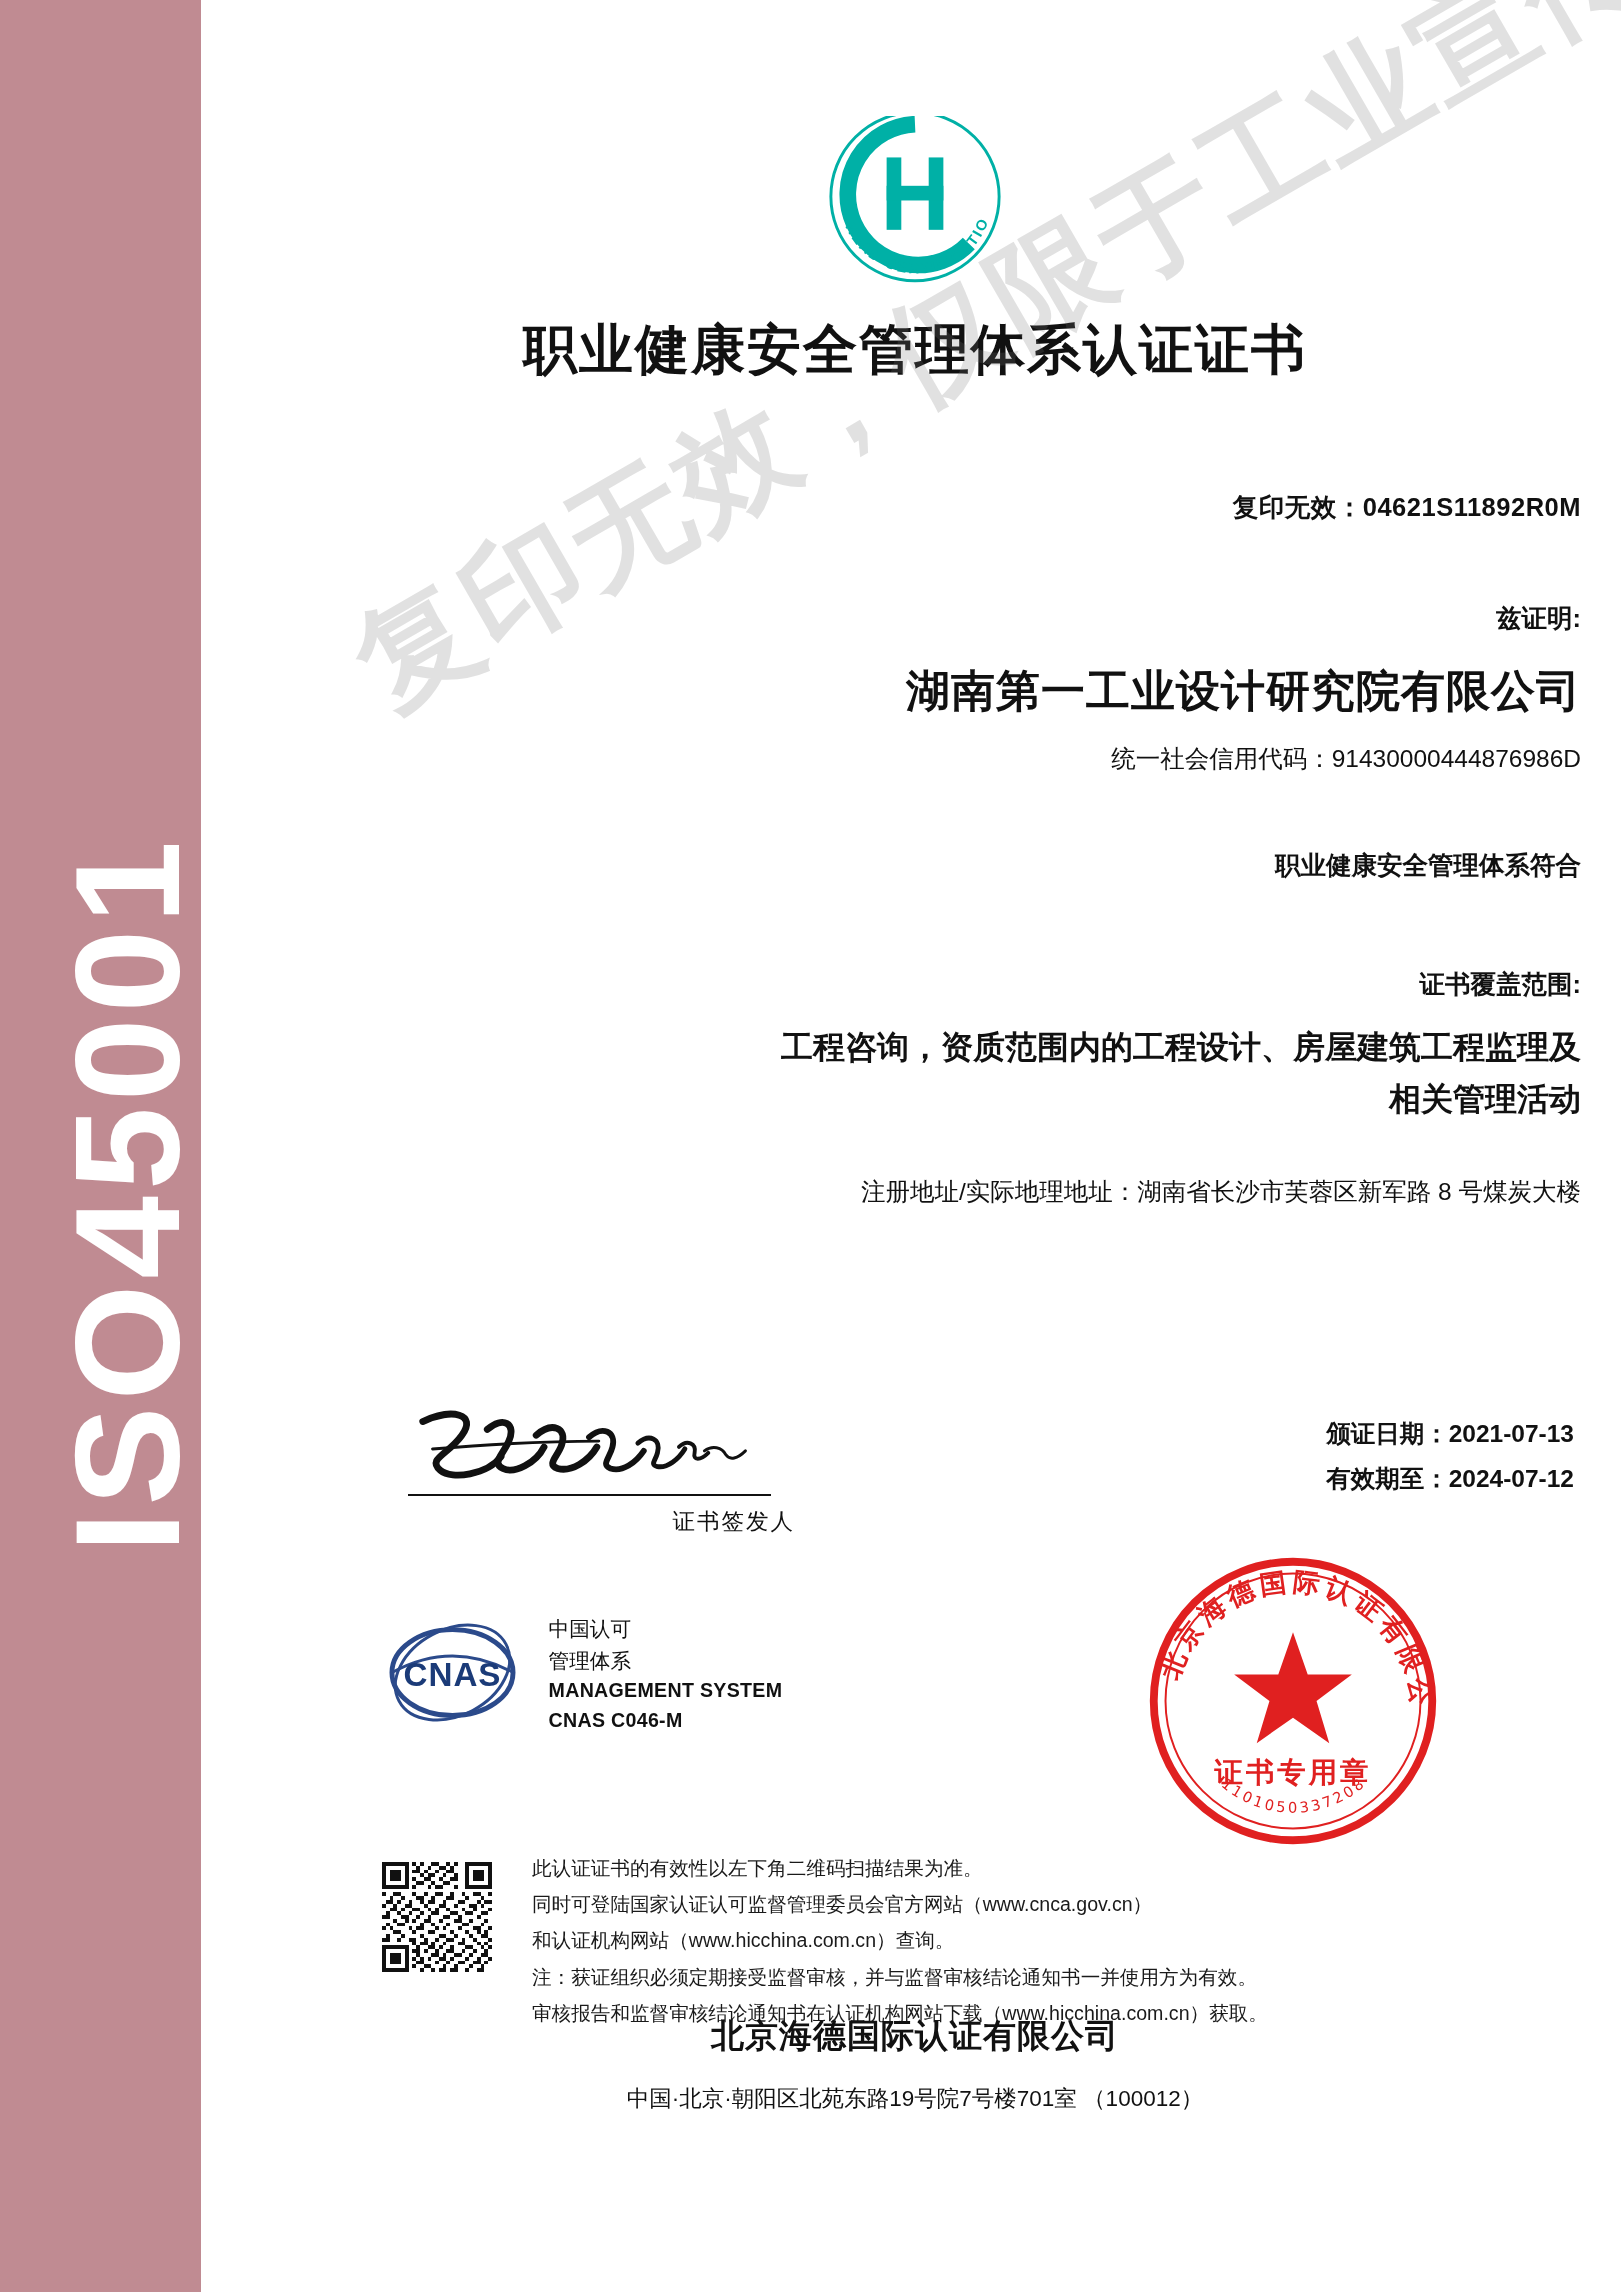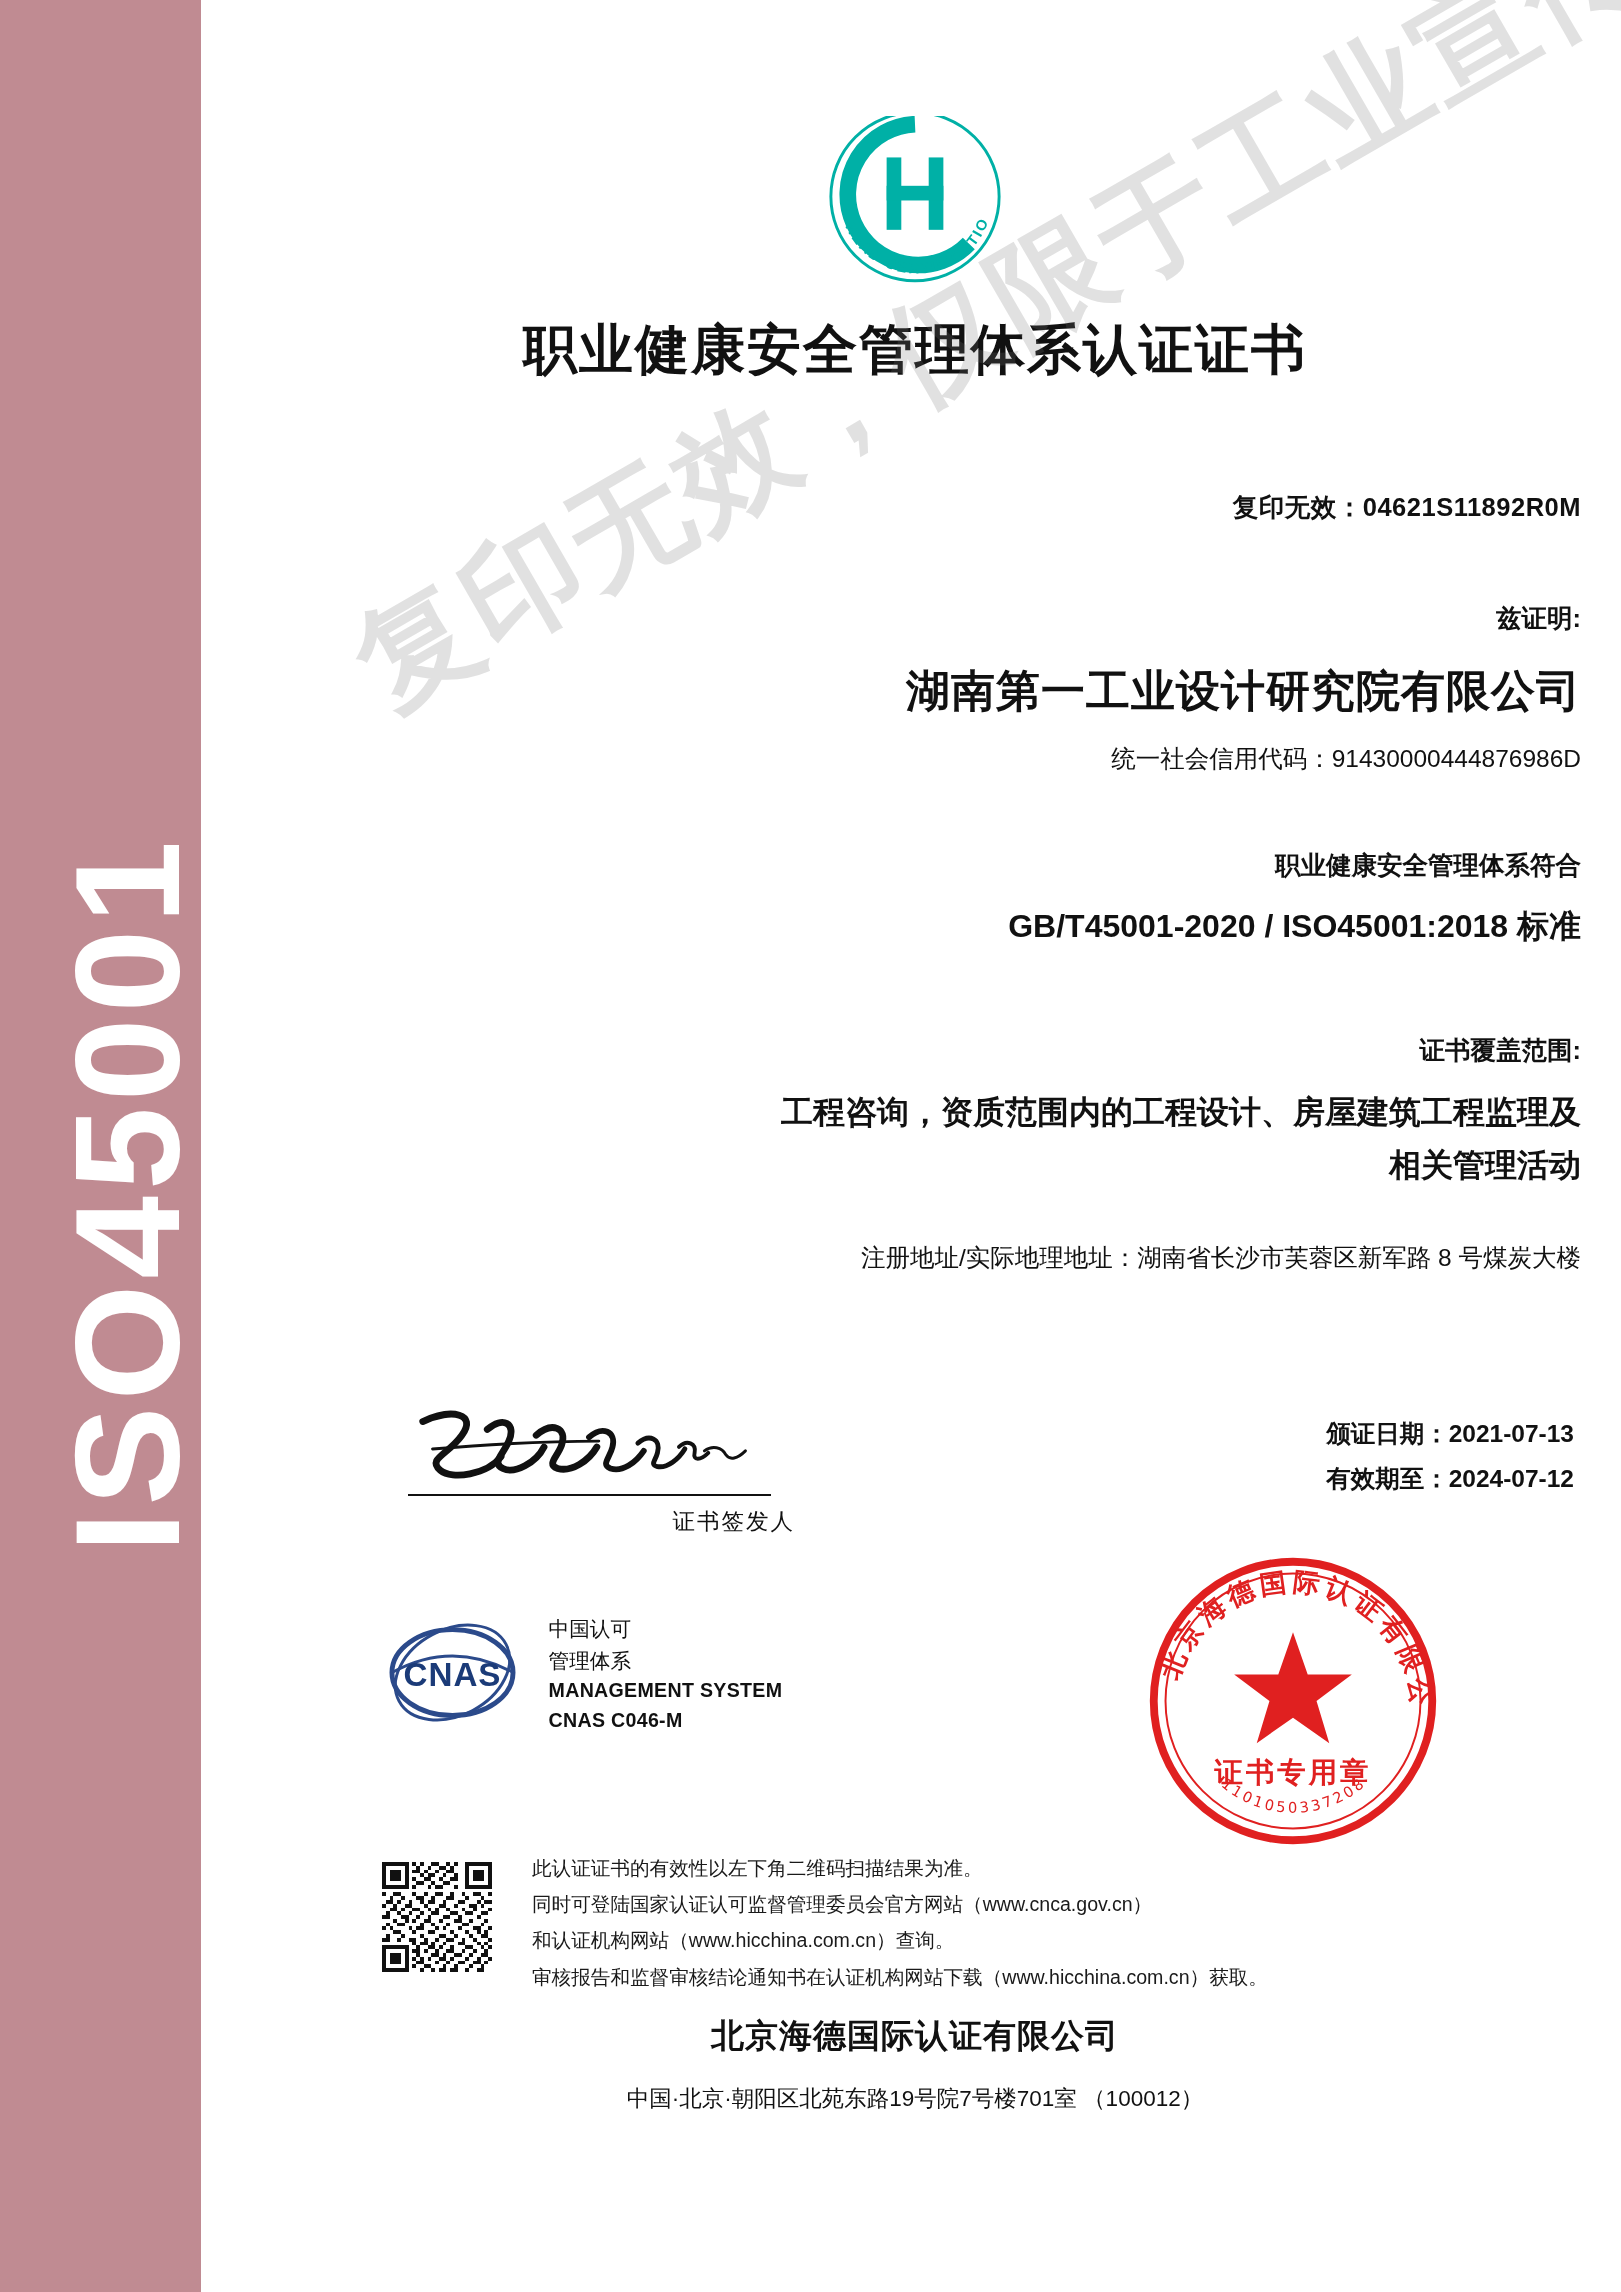--- a/index.html
+++ b/index.html
@@ -306,21 +306,20 @@
 
       <div class="hereby">兹证明:</div>
 
       <div class="company">湖南第一工业设计研究院有限公司</div>
 
       <div class="credit-code">
         <span>统一社会信用代码：</span><span>91430000444876986D</span>
       </div>
 
       <div class="conform-line">职业健康安全管理体系符合</div>
-      <div class="standard-line">GB/T45001-2020 / ISO45001:2018 标准</div>
 
       <div class="scope-label">证书覆盖范围:</div>
       <div class="scope-text">工程咨询，资质范围内的工程设计、房屋建筑工程监理及</div>
       <div class="scope-text" style="margin-top:5.9px;">相关管理活动</div>
 
       <div class="address">注册地址/实际地理地址：湖南省长沙市芙蓉区新军路 8 号煤炭大楼</div>
     </div>
 
     <div class="dates">
       <div>
@@ -587,20 +586,21 @@
             <rect x="22" y="28" width="1" height="1"></rect>
             <rect x="25" y="28" width="2" height="1"></rect>
         </g>
       </svg>
     </div>
 
     <div class="notes">
       <div>此认证证书的有效性以左下角二维码扫描结果为准。</div>
       <div>同时可登陆国家认证认可监督管理委员会官方网站（www.cnca.gov.cn）</div>
       <div>和认证机构网站（www.hicchina.com.cn）查询。</div>
+      <div>注：获证组织必须定期接受监督审核，并与监督审核结论通知书一并使用方为有效。</div>
       <div>审核报告和监督审核结论通知书在认证机构网站下载（www.hicchina.com.cn）获取。</div>
     </div>
 
     <div class="issuer">北京海德国际认证有限公司</div>
     <div class="issuer-addr">中国·北京·朝阳区北苑东路19号院7号楼701室 （100012）</div>
 
     <div class="watermark">复印无效，仅限于工业宣传使用，</div>
 
   </div>
 </div>

